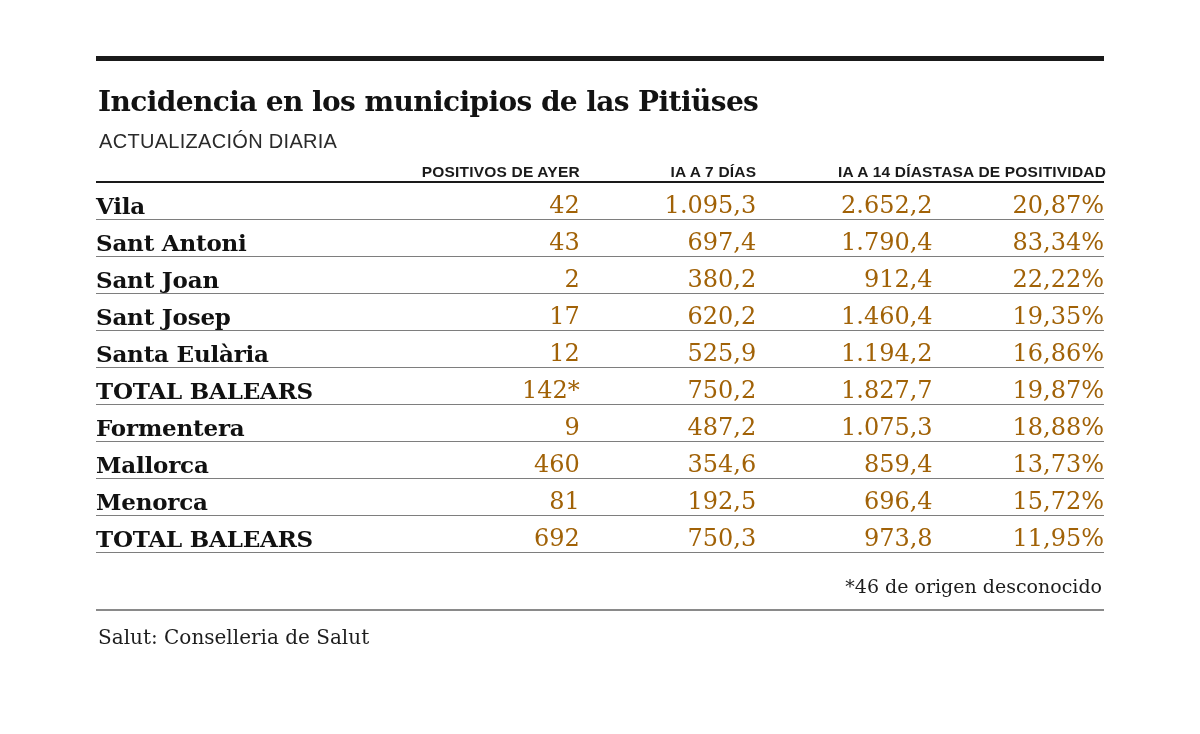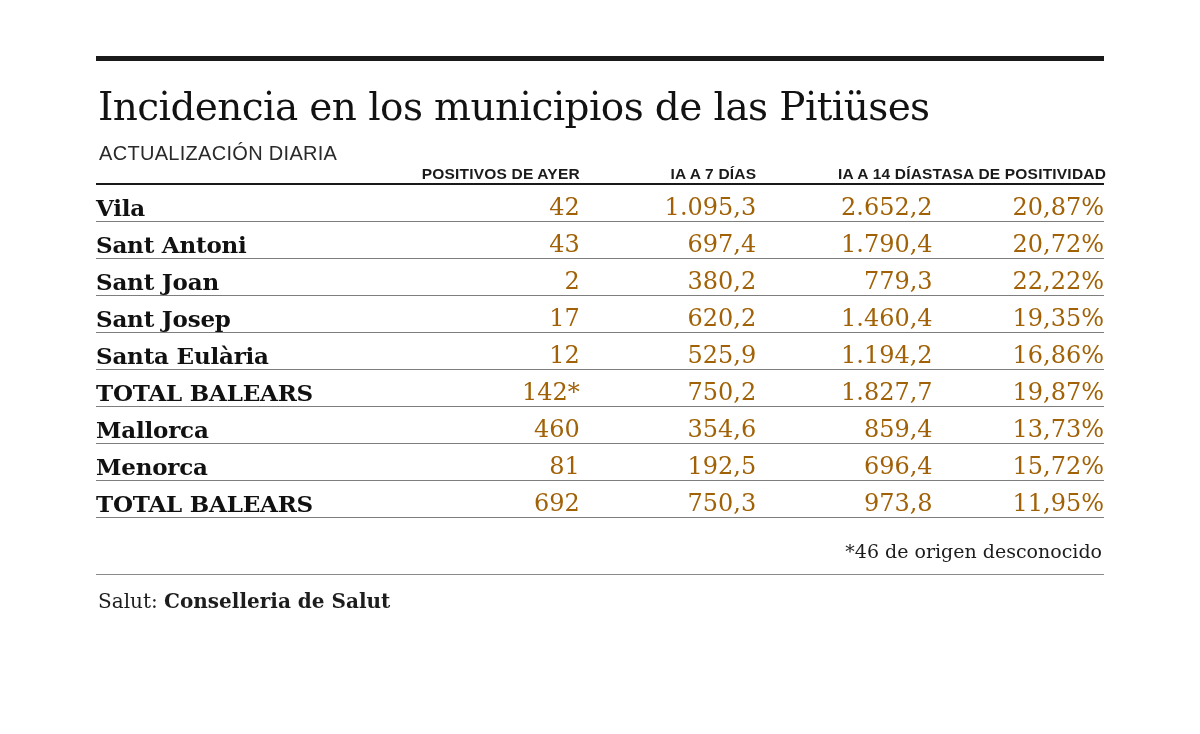--- a/index.html
+++ b/index.html
@@ -26,39 +26,39 @@
     top: 56px;
     width: 1008px;
   }
   .top-rule {
     height: 5px;
     background: #1a1a1a;
     width: 100%;
   }
   .title {
     font-family: "DejaVu Serif", serif;
-    font-weight: normal;
-    font-size: 39px;
+    font-weight: bold;
+    font-size: 28px;
     letter-spacing: -0.6px;
     color: #121212;
     margin: 26px 0 0 2px;
     line-height: 1.05;
     white-space: nowrap;
   }
   .subtitle {
     font-family: "Liberation Sans", sans-serif;
     font-size: 20px;
     letter-spacing: 0.3px;
     color: #2a2a2a;
     margin: 14px 0 0 3px;
   }
   table.data {
     width: 100%;
     border-collapse: collapse;
-    margin-top: 0;
+    margin-top: 10px;
     table-layout: fixed;
   }
   table.data th, table.data td {
     padding: 0;
     vertical-align: bottom;
   }
   thead th {
     font-family: "Liberation Sans", sans-serif;
     font-weight: bold;
     font-size: 15.5px;
@@ -116,21 +116,21 @@
     margin-top: 12px;
   }
   .source {
     margin-top: 14px;
     font-size: 20px;
     color: #1d1d1d;
     font-family: "DejaVu Serif", serif;
     margin-left: 2px;
   }
   .source .label { font-weight: normal; }
-  .source .value { font-weight: bold; }
+  .source .value { font-weight: normal; }
 </style>
 </head>
 <body>
 
 <div class="page">
   <div class="panel">
 
     <div class="top-rule"></div>
 
     <h1 class="title">Incidencia en los municipios de las Pitiüses</h1>
@@ -159,27 +159,27 @@
           <td>42</td>
           <td>1.095,3</td>
           <td>2.652,2</td>
           <td>20,87%</td>
         </tr>
         <tr>
           <td class="name">Sant Antoni</td>
           <td>43</td>
           <td>697,4</td>
           <td>1.790,4</td>
-          <td>20,72%</td>
+          <td>83,34%</td>
         </tr>
         <tr>
           <td class="name">Sant Joan</td>
           <td>2</td>
           <td>380,2</td>
-          <td>779,3</td>
+          <td>912,4</td>
           <td>22,22%</td>
         </tr>
         <tr>
           <td class="name">Sant Josep</td>
           <td>17</td>
           <td>620,2</td>
           <td>1.460,4</td>
           <td>19,35%</td>
         </tr>
         <tr>
@@ -190,20 +190,27 @@
           <td>16,86%</td>
         </tr>
         <tr class="total">
           <td class="name">TOTAL BALEARS</td>
           <td>142*</td>
           <td>750,2</td>
           <td>1.827,7</td>
           <td>19,87%</td>
         </tr>
         <tr>
+          <td class="name">Formentera</td>
+          <td>9</td>
+          <td>487,2</td>
+          <td>1.075,3</td>
+          <td>18,88%</td>
+        </tr>
+        <tr>
           <td class="name">Mallorca</td>
           <td>460</td>
           <td>354,6</td>
           <td>859,4</td>
           <td>13,73%</td>
         </tr>
         <tr>
           <td class="name">Menorca</td>
           <td>81</td>
           <td>192,5</td>

